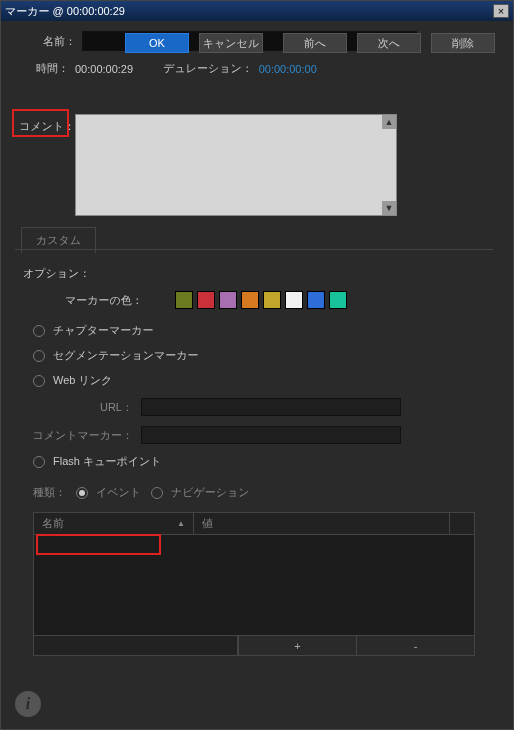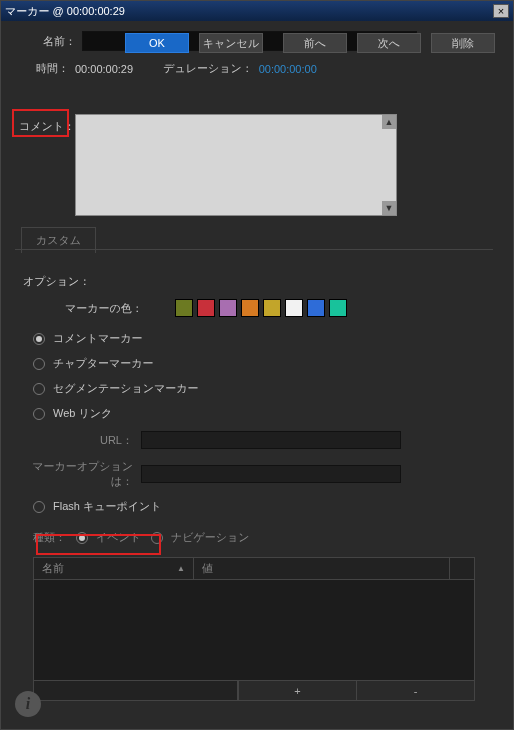--- a/index.html
+++ b/index.html
@@ -121,21 +121,21 @@
   border: 1px solid #444;
   border-bottom: none;
   background: #2a2a2a;
   color: #888;
 }
 .options-panel {
   position: absolute;
   left: 14px; top: 228px;
   width: 478px;
   border-top: 1px solid #444;
-  padding-top: 24px;
+  padding-top: 16px;
 }
 .opt-header { color: #ccc; margin: 0 0 10px 8px; }
 .color-row { display: flex; align-items: center; margin: 0 0 14px 50px; gap: 4px; }
 .color-label { margin-right: 28px; }
 .swatch { width: 18px; height: 18px; border: 1px solid #000; cursor: pointer; }
 .radio-list { margin-left: 18px; }
 .radio-item { display: flex; align-items: center; margin-bottom: 10px; cursor: pointer; }
 .radio {
   width: 12px; height: 12px; border-radius: 50%;
   border: 1px solid #777; margin-right: 8px;
@@ -228,43 +228,39 @@
         <div class="swatch" style="background:#c2a52a"></div>
         <div class="swatch" style="background:#f2f2f2"></div>
         <div class="swatch" style="background:#2e6cd8"></div>
         <div class="swatch" style="background:#18c29b"></div>
       </div>
 
       <div class="highlight-box hl-radio"></div>
 
       <div class="radio-list">
         <div class="radio-item">
-          <span class="radio checked"></span>
-          <span>コメントマーカー</span>
-        </div>
-        <div class="radio-item">
           <span class="radio"></span>
           <span>チャプターマーカー</span>
         </div>
         <div class="radio-item">
           <span class="radio"></span>
           <span>セグメンテーションマーカー</span>
         </div>
         <div class="radio-item">
           <span class="radio"></span>
           <span>Web リンク</span>
         </div>
       </div>
 
       <div class="sub-field">
         <div class="sub-label">URL：</div>
         <input class="sub-input" style="">
       </div>
       <div class="sub-field">
-        <div class="sub-label">マーカーオプションは：</div>
+        <div class="sub-label">コメントマーカー：</div>
         <input class="sub-input" style="">
       </div>
 
       <div class="radio-item" style="margin-left:18px">
         <span class="radio"></span>
         <span>Flash キューポイント</span>
       </div>
 
       <div class="kind-row">
         <span>種類：</span>

